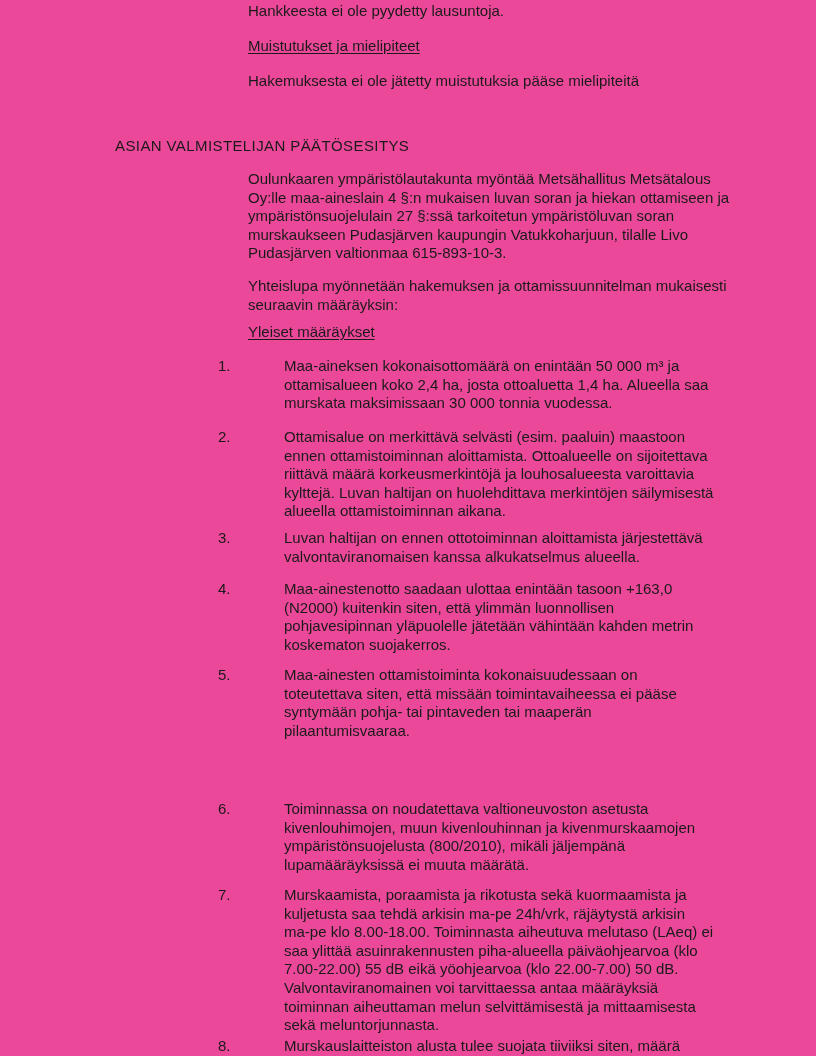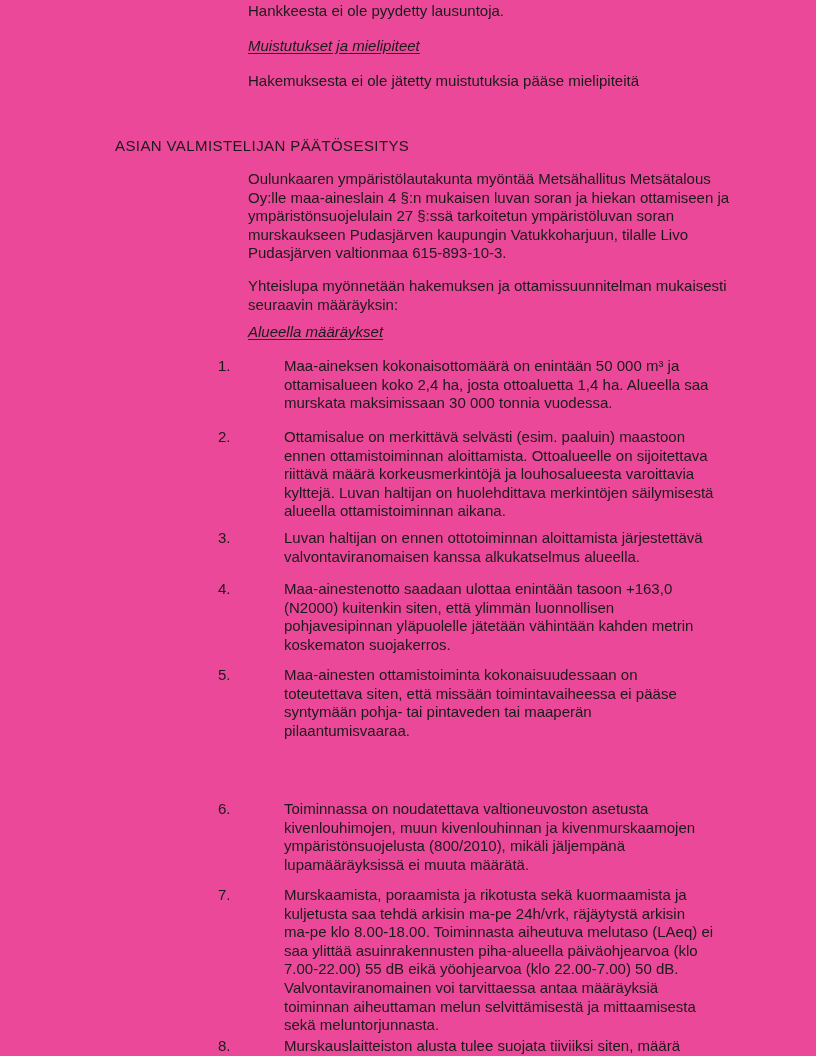--- a/index.html
+++ b/index.html
@@ -17,21 +17,21 @@
     font-size: 15px;
     line-height: 18.6px;
     color: #1a1a1a;
   }
   .block {
     position: absolute;
     white-space: pre-line;
   }
   .indent { left: 248px; }
   .margin-heading { left: 75px; letter-spacing: 0.4px; margin-left: 40px; }
-  .underline { text-decoration: underline; text-underline-offset: 2px; font-style: italic; }
+  .underline { text-decoration: underline; text-underline-offset: 2px; }
   .item {
     position: absolute;
     left: 218px;
     display: flex;
     align-items: flex-start;
   }
   .item .num {
     width: 30px;
     flex: 0 0 30px;
   }
@@ -56,21 +56,21 @@
 
   <div class="block indent" style="top:170px">Oulunkaaren ympäristölautakunta myöntää Metsähallitus Metsätalous
 Oy:lle maa-aineslain 4 §:n mukaisen luvan soran ja hiekan ottamiseen ja
 ympäristönsuojelulain 27 §:ssä tarkoitetun ympäristöluvan soran
 murskaukseen Pudasjärven kaupungin Vatukkoharjuun, tilalle Livo
 Pudasjärven valtionmaa 615-893-10-3.</div>
 
   <div class="block indent" style="top:277px">Yhteislupa myönnetään hakemuksen ja ottamissuunnitelman mukaisesti
 seuraavin määräyksin:</div>
 
-  <div class="block indent underline" style="top:323px">Alueella määräykset</div>
+  <div class="block indent underline" style="top:323px">Yleiset määräykset</div>
 
   <div class="item" style="top:357px">
     <span class="num">1.</span>
     <span class="itext">Maa-aineksen kokonaisottomäärä on enintään 50 000 m³ ja
 ottamisalueen koko 2,4 ha, josta ottoaluetta 1,4 ha. Alueella saa
 murskata maksimissaan 30 000 tonnia vuodessa.</span>
   </div>
 
   <div class="item" style="top:428px">
     <span class="num">2.</span>

